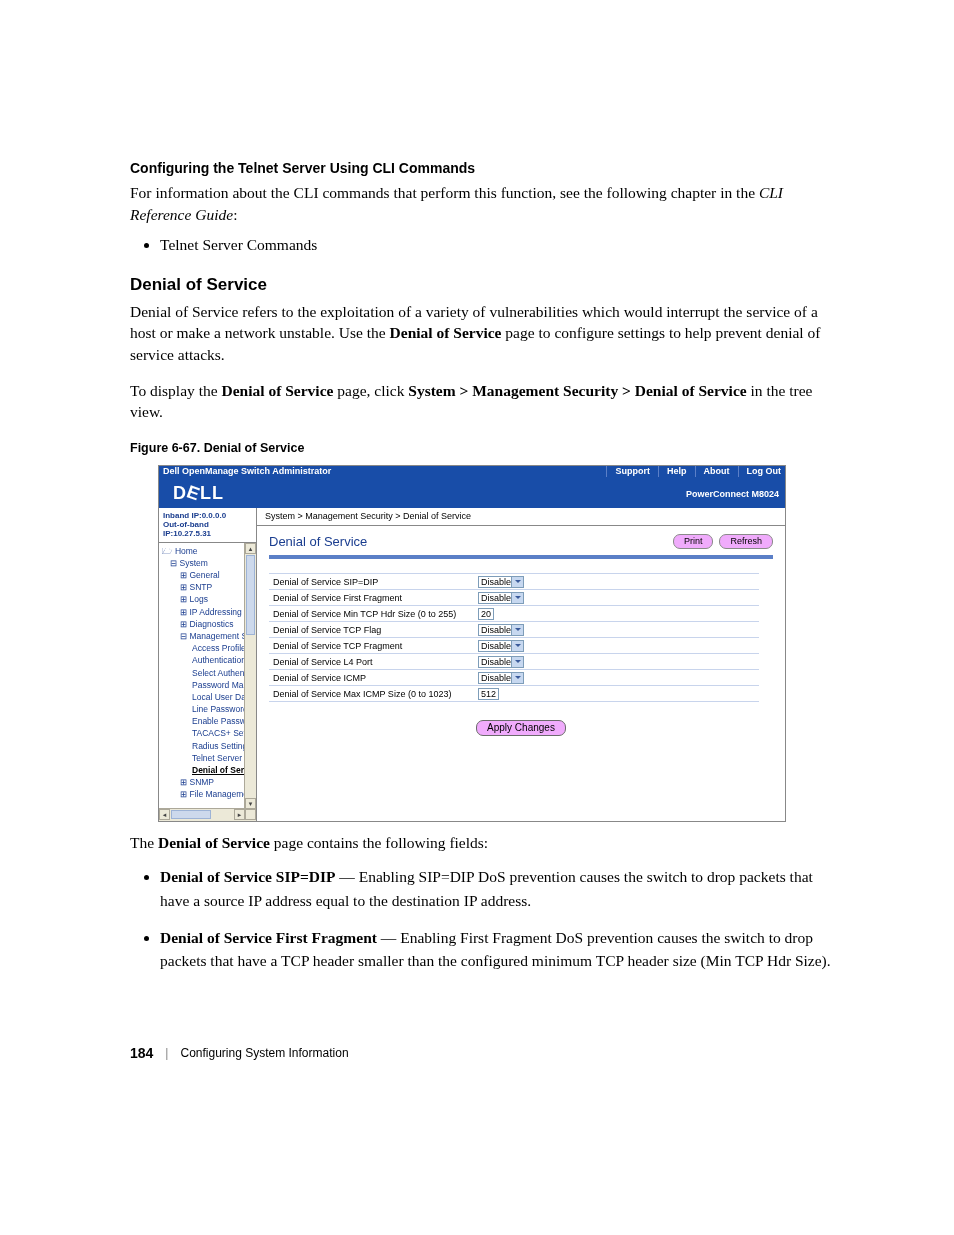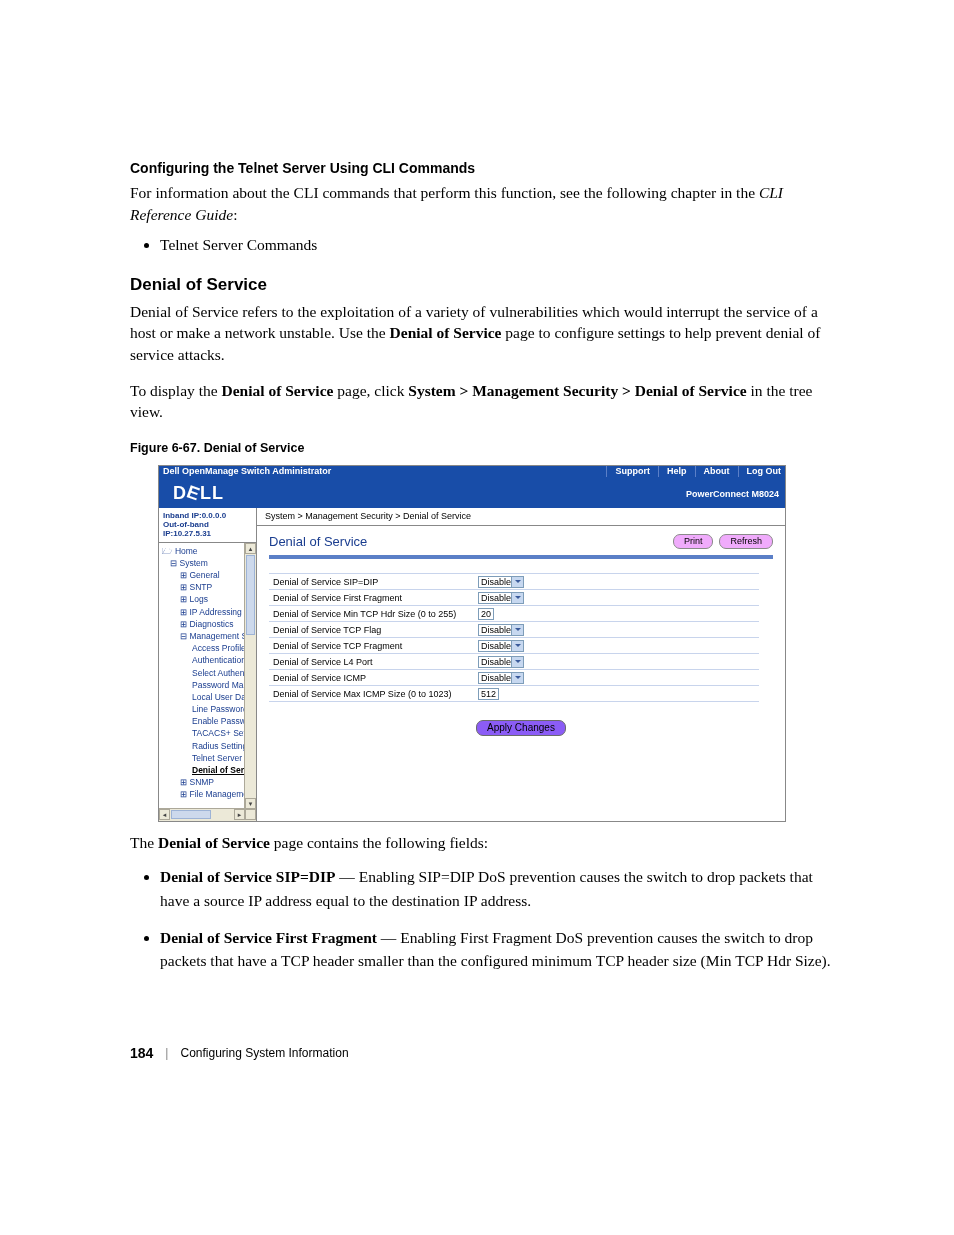--- a/index.html
+++ b/index.html
@@ -240,21 +240,21 @@
     box-sizing: border-box;
     padding: 0 2px;
     background: #fff;
   }
   .apply-row {
     text-align: center;
     margin-top: 18px;
   }
   .apply-btn {
     display: inline-block;
-    background: #8b5cf6;
+    background: #f0abfc;
     border: 1px solid #6b6b6b;
     border-radius: 7px;
     font-size: 10px;
     padding: 1px 10px;
     cursor: pointer;
   }
   
   .footer {
     margin-top: 73px;
     font-family: Arial, Helvetica, sans-serif;

